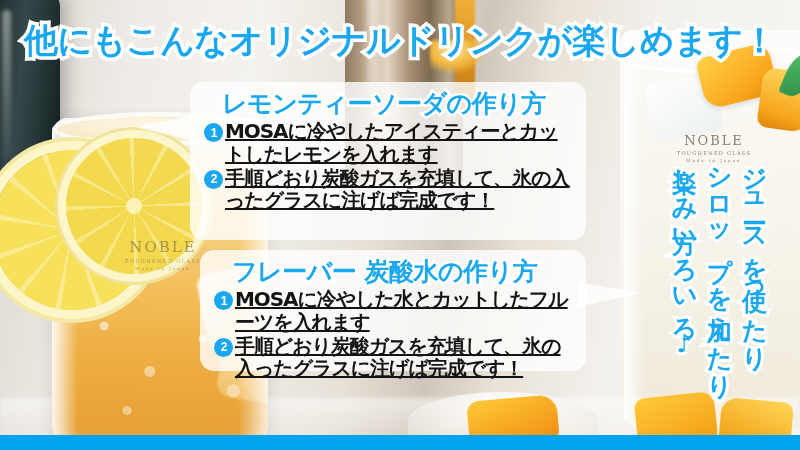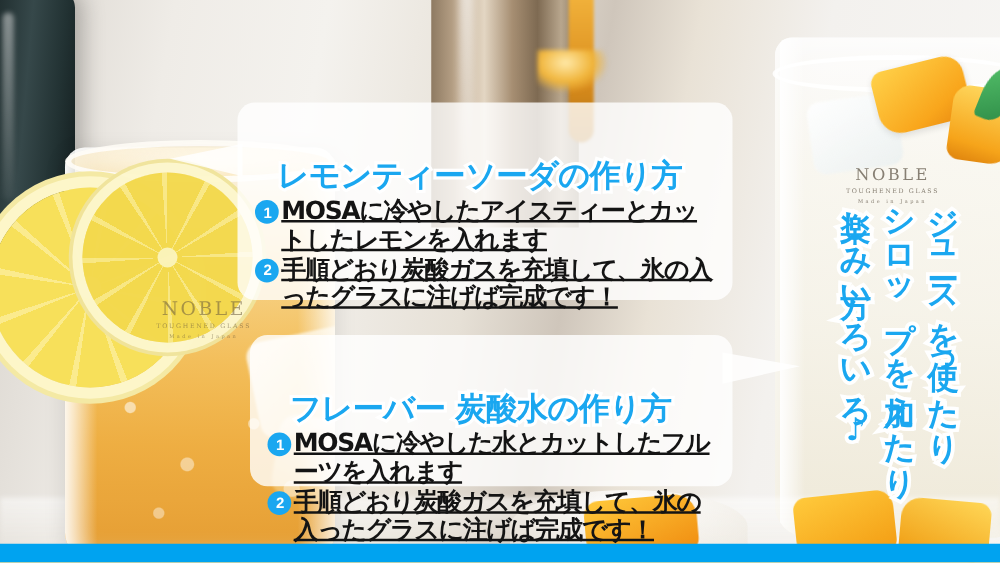--- a/index.html
+++ b/index.html
@@ -4,21 +4,21 @@
 <style>
   * { margin:0; padding:0; box-sizing:border-box; }
   html,body { width:800px; height:450px; overflow:hidden; background:#fff; }
 
   .stage{
     position:relative; width:800px; height:450px; overflow:hidden;
     font-family:"DejaVu Sans","Liberation Sans",sans-serif;
   }
 
   
-  .photo{ position:absolute; inset:0; background:#eab308; overflow:hidden; }
+  .photo{ position:absolute; inset:0; background:#fef9c3; overflow:hidden; }
 
   
   .bg-wash{
     position:absolute; inset:0;
     background:
       linear-gradient(100deg,#d9d4cd 0%,#efece7 16%,#f4f2ee 30%,#e6e0d6 47%,
                       #cfc6bb 56%,#e9e2d6 64%,#f3f1ee 76%,#f7f6f4 100%);
   }
   
   .bottle-left{
@@ -196,40 +196,40 @@
   }
 
   
   .bubble{
     position:absolute;
     background:rgba(255,255,255,.80);
     border-radius:14px;
     padding:8px 14px 10px 14px;
   }
   #bubble-1{ left:190px; top:82px; width:396px; height:158px; }
-  #bubble-2{ left:200px; top:268px; width:386px; height:121px; }
+  #bubble-2{ left:200px; top:250px; width:386px; height:121px; }
 
   .tail{ position:absolute; width:0; height:0; }
   .tail-left{
     left:136px; top:115px;
     border-top:12px solid transparent;
     border-bottom:14px solid transparent;
     border-right:58px solid rgba(255,255,255,.82);
   }
   .tail-right{
     left:578px; top:282px;
     border-top:11px solid transparent;
     border-bottom:14px solid transparent;
     border-left:62px solid rgba(255,255,255,.82);
   }
 
   .bub-head{
     font-size:25px; font-weight:700; color:#1aa7f0; letter-spacing:-0.5px;
     -webkit-text-stroke:5px #ffffff; paint-order:stroke fill;
-    line-height:1.12; white-space:nowrap; padding-left:18px;margin-top:37px;
+    line-height:1.12; white-space:nowrap; padding-left:18px;
   }
   .steps{ list-style:none; margin-top:2px; }
   .step{
     display:flex; align-items:flex-start; gap:2px;
     font-size:20px; font-weight:700; color:#141414;
     line-height:1.14; letter-spacing:-1.1px; margin-top:1px;
   }
   .num{
     flex:0 0 auto; width:19px; height:19px; margin-top:3px; border-radius:50%;
     background:#1aa7f0; color:#fff; font-size:12px; font-weight:700;
@@ -295,20 +295,21 @@
     <div class="bubbles-l"></div>
     <div class="lemon"></div>
     <div class="lemon2"></div>
     <div class="noble-left">
       <div class="n1">NOBLE</div>
       <div class="n2">TOUGHENED GLASS</div>
       <div class="n3">Made in Japan</div>
     </div>
   </div>
 
+  <div class="title">他にもこんなオリジナルドリンクが楽しめます！</div>
 
   <div class="tail tail-left"></div>
   <div class="bubble" id="bubble-1">
     <div class="bub-head">レモンティーソーダの作り方</div>
     <div class="steps">
       <div class="step">
         <span class="num">1</span>
         <span class="step-text">MOSAに冷やしたアイスティーとカットしたレモンを入れます</span>
       </div>
       <div class="step">

